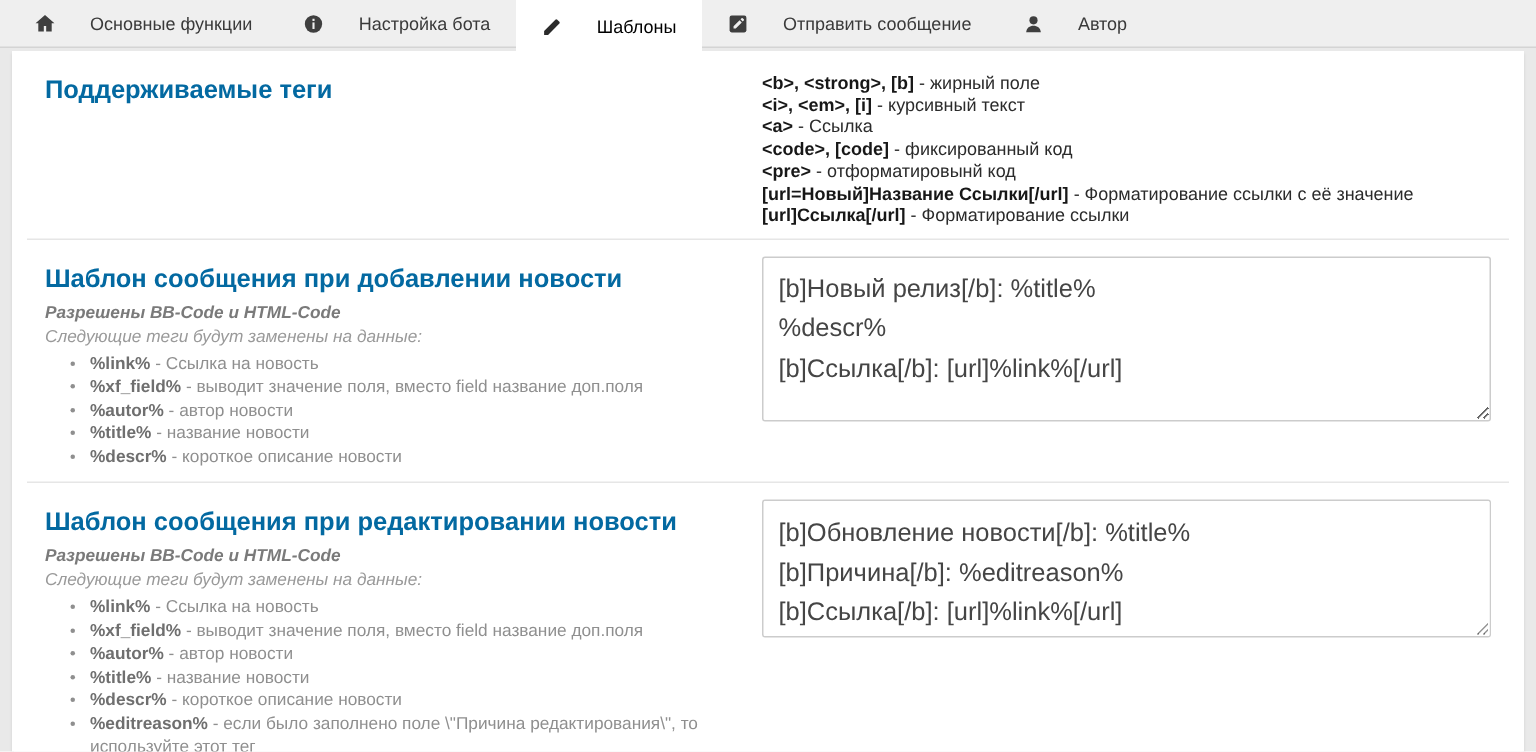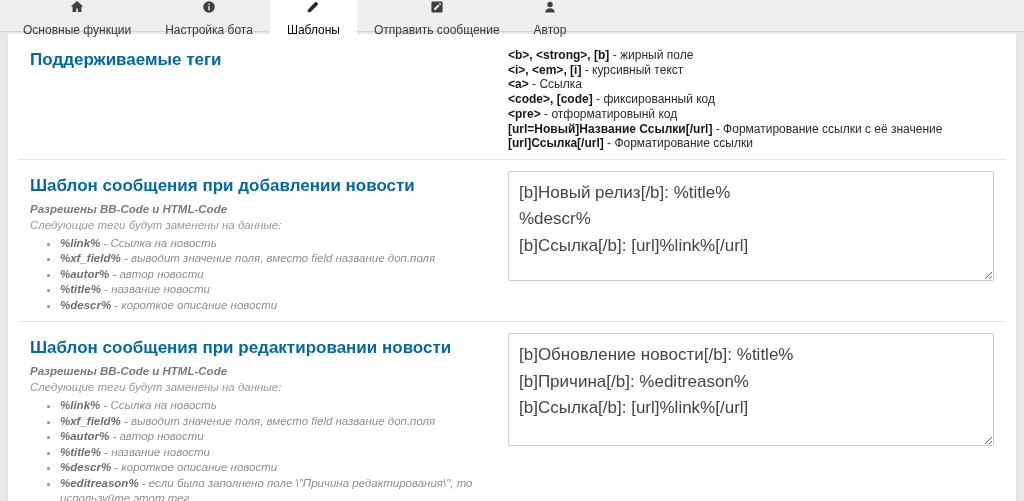--- a/index.html
+++ b/index.html
@@ -8,22 +8,22 @@
     background:#e9e9e9;
     font-family:"Liberation Sans","DejaVu Sans",sans-serif;
     -webkit-font-smoothing:antialiased;
   }
   
   .tabbar{
     height:31px;background:#efefef;border-bottom:1px solid #d4d4d4;
     display:flex;align-items:stretch;padding-left:6px;position:relative;
   }
   .tab{
-    display:flex;align-items:center;gap:9px;padding:0 17px;
-    font-size:12px;color:#3a3a3a;cursor:pointer;white-space:nowrap;flex-direction:column;
+    display:flex;align-items:center;gap:23px;padding:0 17px;
+    font-size:12px;color:#3a3a3a;cursor:pointer;white-space:nowrap;
   }
   .tab .ticon{display:flex;align-items:center;}
   .tab.active{
     background:#fff;align-self:flex-start;height:36px;z-index:2;
     font-weight:400;color:#000000;
   }
   
   .panel{
     margin:2px 8px 0 8px;background:#fff;
     box-shadow:0 1px 2px rgba(0,0,0,.10);
@@ -36,35 +36,35 @@
     font-size:17px;font-weight:700;color:#0369a1;margin:8px 0 7px 8px;
   }
   .sec-sub{
     font-size:11.5px;font-style:italic;color:#9a9a9a;margin:0 0 4px 8px;
   }
   .allowed{
     font-size:11.5px;font-style:italic;font-weight:700;color:#7a7a7a;margin:0 0 4px 8px;
   }
   .taglist{margin:5px 0 0 0;padding:0 0 0 38px;list-style:disc;color:#9a9a9a;}
   .taglist li{
-    font-size:11.5px;font-style:italic;color:#8f8f8f;line-height:15.5px;
+    font-size:11.5px;color:#8f8f8f;line-height:15.5px;
   }
   .taglist .tag{font-weight:700;color:#6f6f6f;}
   
   .supported{padding-top:6px;}
   .supported .row{font-size:12px;line-height:14.7px;color:#2b2b2b;}
   .supported .tags{font-weight:700;color:#171717;}
   textarea{
     width:100%;box-sizing:border-box;border:1px solid #ccc;border-radius:2px;
     padding:8px 10px;font-family:"Liberation Sans","DejaVu Sans",sans-serif;
     font-size:17px;line-height:1.55;color:#454545;background:#fff;
     resize:vertical;outline:none;display:block;margin-top:3px;
   }
   .ta-add{height:110px;}
-  .ta-edit{height:113px;}
+  .ta-edit{height:92px;}
 </style>
 </head>
 <body>
 
 <div class="tabbar">
   <div class="tab">
     <span class="ticon">
       <svg width="14" height="14" viewBox="0 0 16 16">
           <path fill="#3f3f3f" d="M8 1.2 0.8 7.4h2.1v6.4h4.2V9.6h1.8v4.2h4.2V7.4h2.1z"></path>
         </svg>

